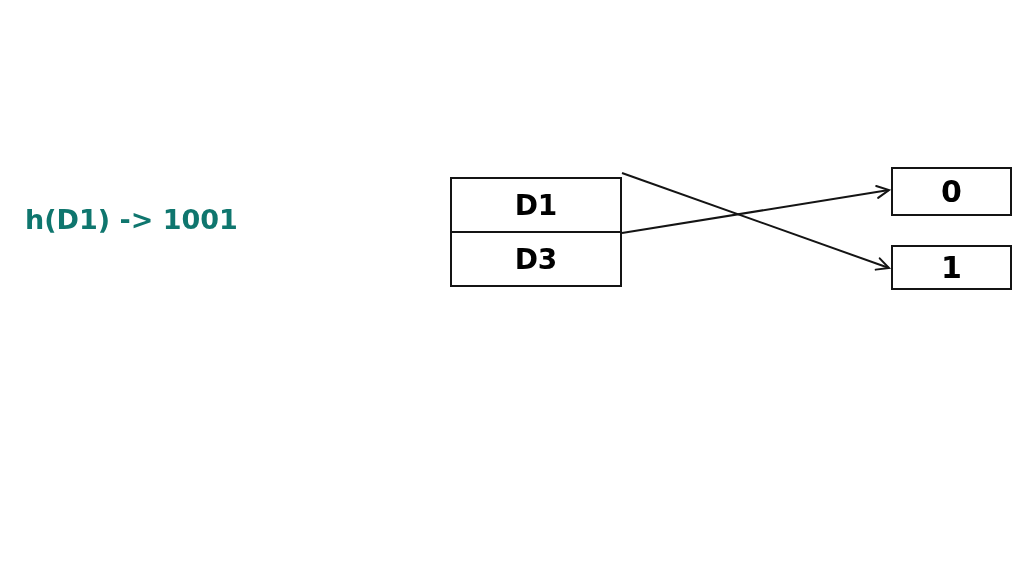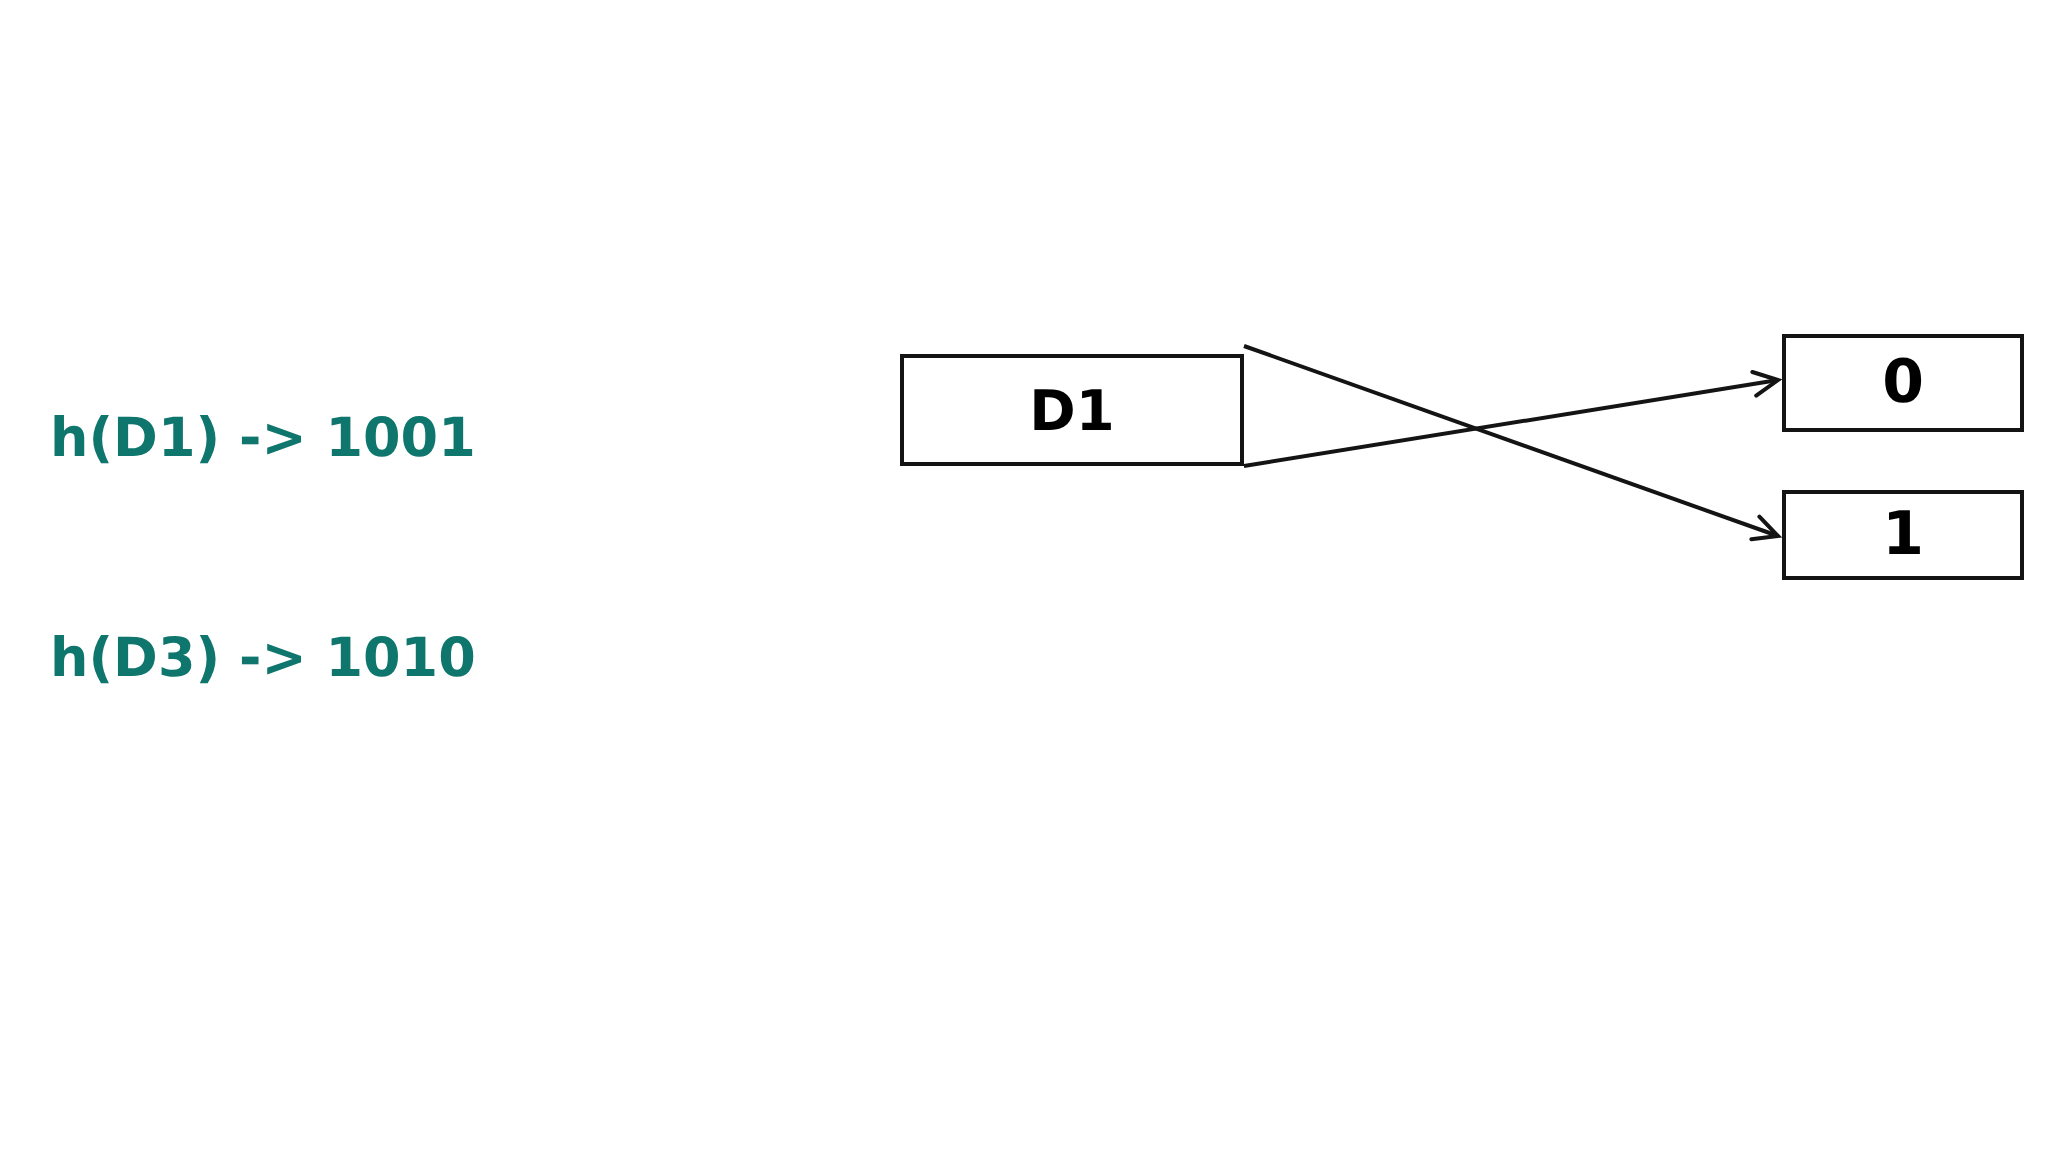--- a/index.html
+++ b/index.html
@@ -71,33 +71,33 @@
     pointer-events: none;
   }
 </style>
 </head>
 <body>
 
 <div class="canvas">
 
   <div class="hash-list">
     <div>h(D1) -&gt; 1001</div>
-    <div>h(D3) -&gt; 1010</div>
   </div>
 
   <svg class="arrows" viewBox="0 0 1024 576" xmlns="http://www.w3.org/2000/svg">
     <defs>
       <marker id="arrow" markerWidth="18" markerHeight="16" refX="15" refY="8" orient="auto" markerUnits="userSpaceOnUse">
         <path d="M3,2 L15,8 L3,14" fill="none" stroke="#141414" stroke-width="2" stroke-linecap="round"></path>
       </marker>
     </defs>
     <line x1="622" y1="173" x2="889" y2="268" stroke="#141414" stroke-width="2" marker-end="url(#arrow)"></line>
     <line x1="622" y1="233" x2="889" y2="190" stroke="#141414" stroke-width="2" marker-end="url(#arrow)"></line>
   </svg>
 
   <div class="doc-table">
     <div class="doc-row">D1</div>
+    <div class="doc-row">D3</div>
   </div>
 
   <div class="bucket bucket-0">0</div>
   <div class="bucket bucket-1">1</div>
 
 </div>
 
 </body></html>

